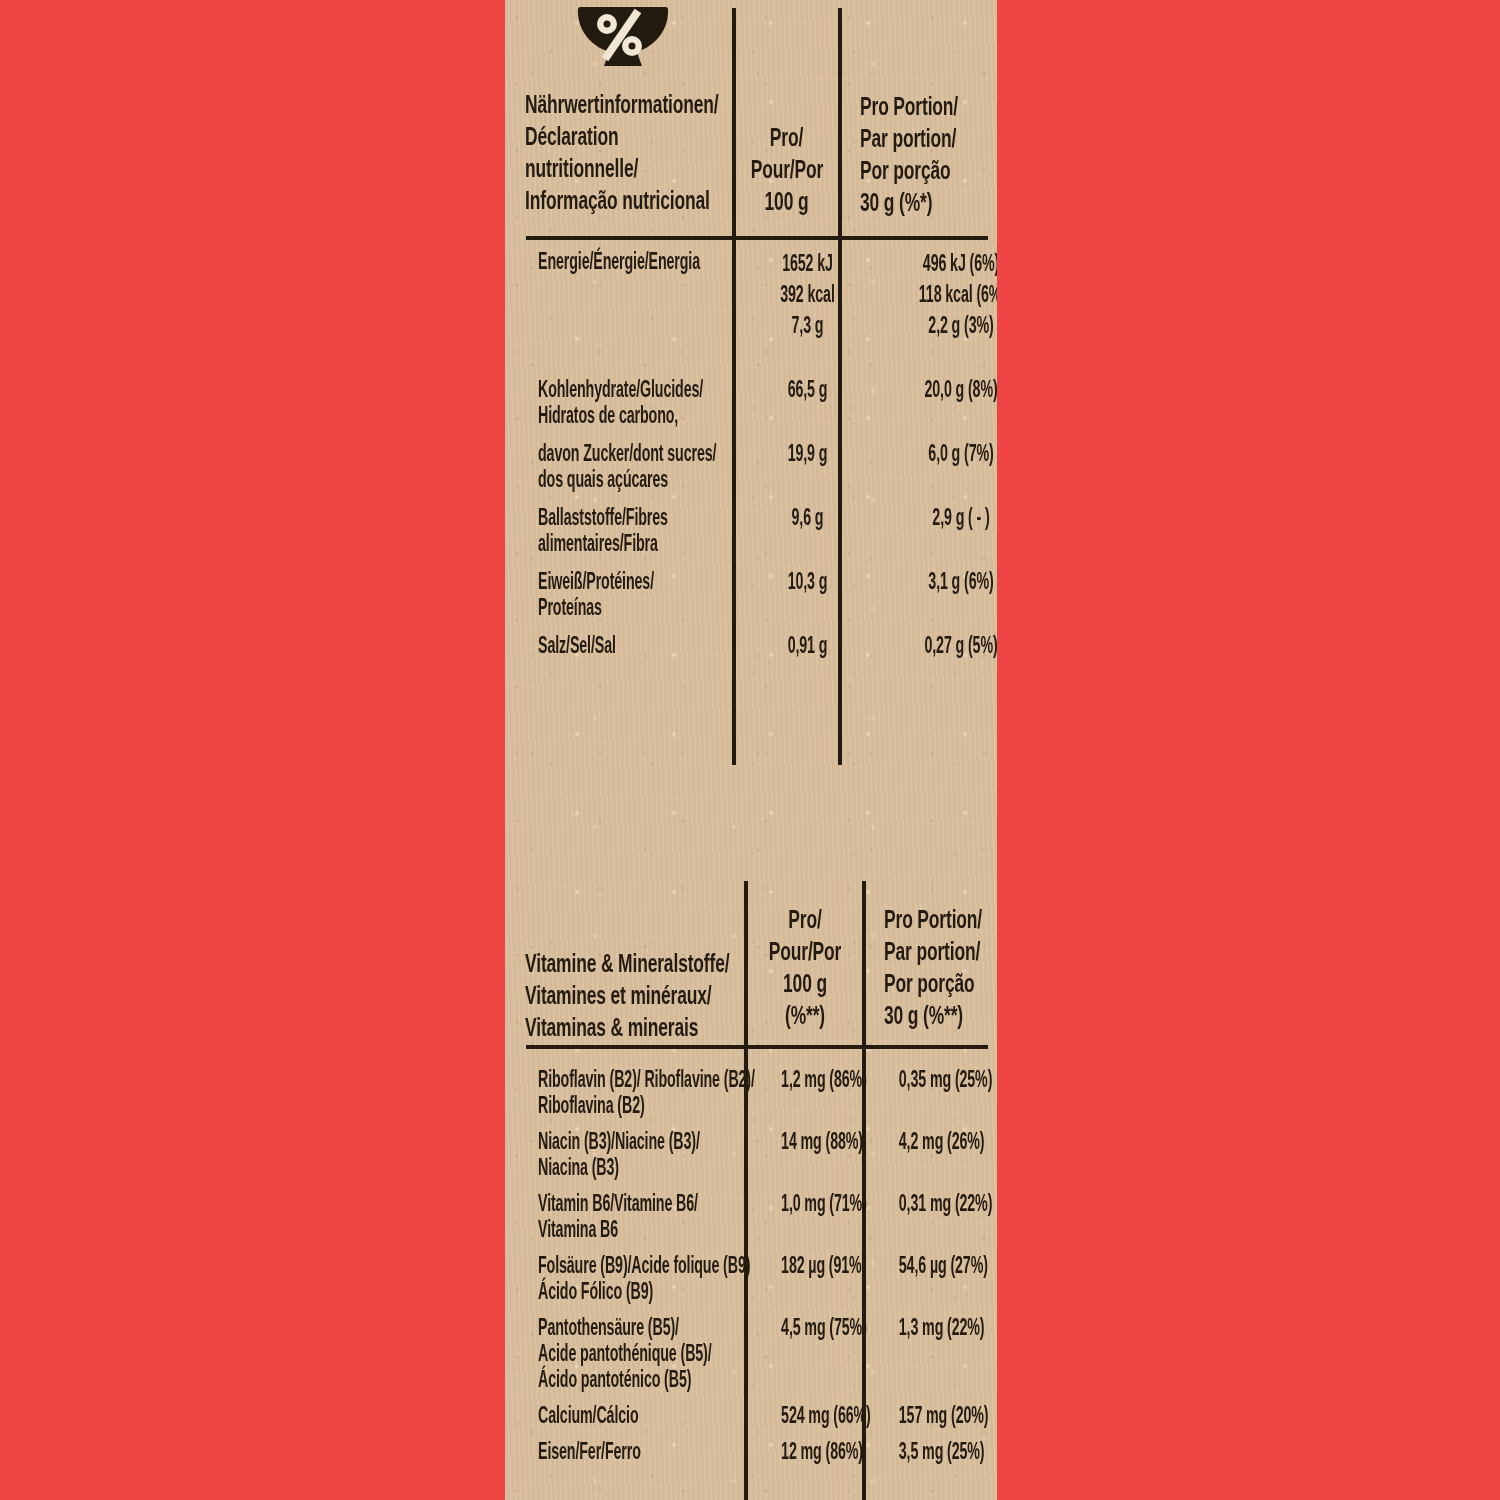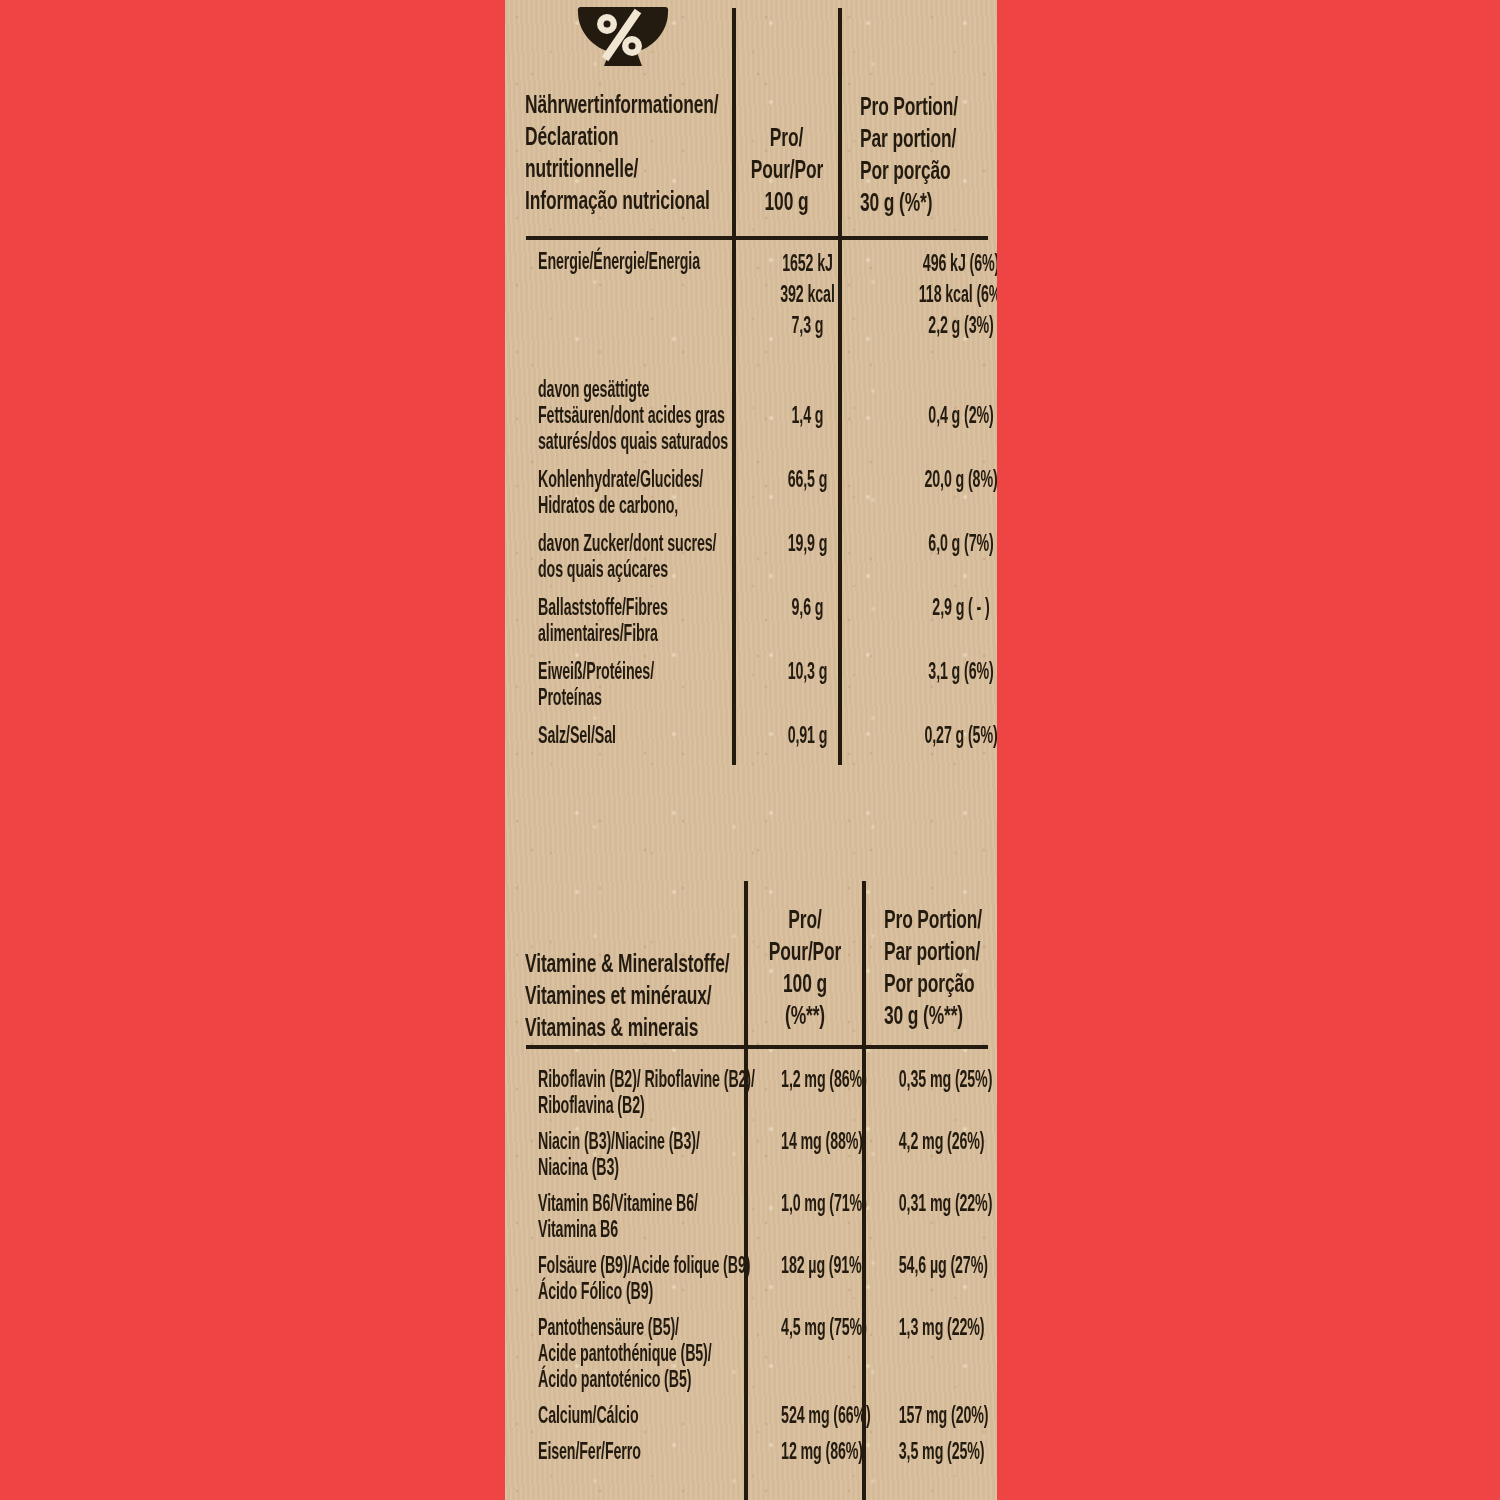--- a/index.html
+++ b/index.html
@@ -117,33 +117,20 @@
 
       <div class="row h2">
         <div class="val v1">
             <div class="ln cond-c">7,3 g</div>
           </div>
         <div class="val v2">
             <div class="ln cond-c">2,2 g (3%)</div>
           </div>
       </div>
 
-      <div class="row h3 voff1">
-        <div class="lbl">
-          <div class="ln cond">davon gesättigte</div>
-          <div class="ln cond">Fettsäuren/dont acides gras</div>
-          <div class="ln cond">saturés/dos quais saturados</div>
-        </div>
-        <div class="val v1">
-            <div class="ln cond-c">1,4 g</div>
-          </div>
-        <div class="val v2">
-            <div class="ln cond-c">0,4 g (2%)</div>
-          </div>
-      </div>
 
       <div class="row h2">
         <div class="lbl">
           <div class="ln cond">Kohlenhydrate/Glucides/</div>
           <div class="ln cond">Hidratos de carbono,</div>
         </div>
         <div class="val v1">
             <div class="ln cond-c">66,5 g</div>
           </div>
         <div class="val v2">

